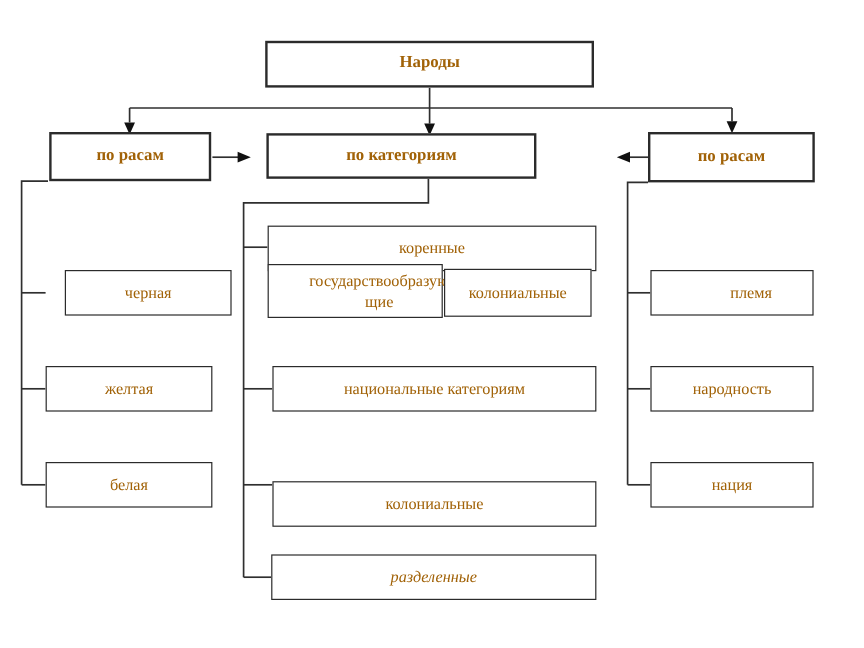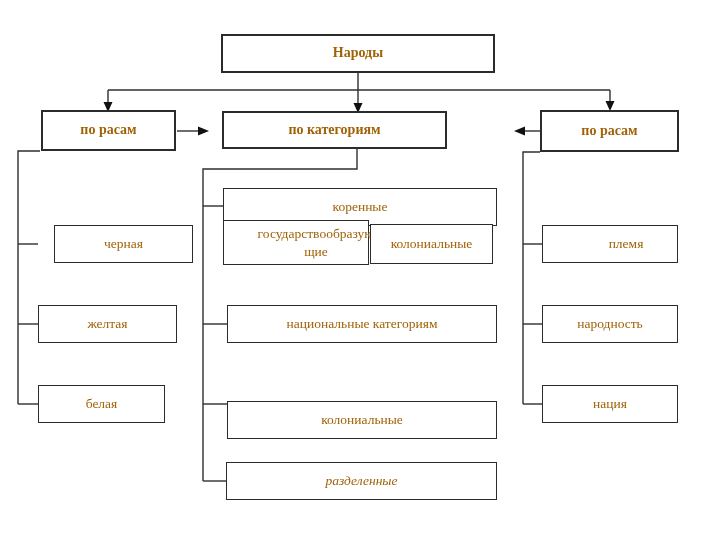--- a/index.html
+++ b/index.html
@@ -48,21 +48,21 @@
     padding-left: 44px;
   }
   
   #n-root        { left: 221px; top: 34px;  width: 274px; height: 39px; }
   #n-races       { left: 41px;  top: 110px; width: 135px; height: 41px; }
   #n-categories  { left: 222px; top: 111px; width: 225px; height: 38px; }
   #n-types       { left: 540px; top: 110px; width: 139px; height: 42px; }
 
   #n-black       { left: 38px;  top: 225px; width: 139px; height: 38px; margin-left: 16px; }
   #n-yellow      { left: 38px;  top: 305px; width: 139px; height: 38px; }
-  #n-white       { left: 38px;  top: 385px; width: 127px; height: 38px; }
+  #n-white       { left: 38px;  top: 385px; width: 139px; height: 38px; }
 
   #n-indigenous  { left: 223px; top: 188px; width: 274px; height: 38px; }
   #n-stateform   { left: 223px; top: 220px; width: 146px; height: 45px; }
   #n-smallnum    { left: 370px; top: 224px; width: 123px; height: 40px; }
   #n-natmin      { left: 227px; top: 305px; width: 270px; height: 38px; }
   #n-colonial    { left: 227px; top: 385px; width: 270px; height: 38px; margin-top: 16px; }
   #n-divided     { left: 226px; top: 462px; width: 271px; height: 38px; font-style: italic; }
 
   #n-tribe       { left: 542px; top: 225px; width: 136px; height: 38px; padding-left: 36px; }
   #n-nationality { left: 542px; top: 305px; width: 136px; height: 38px; }

